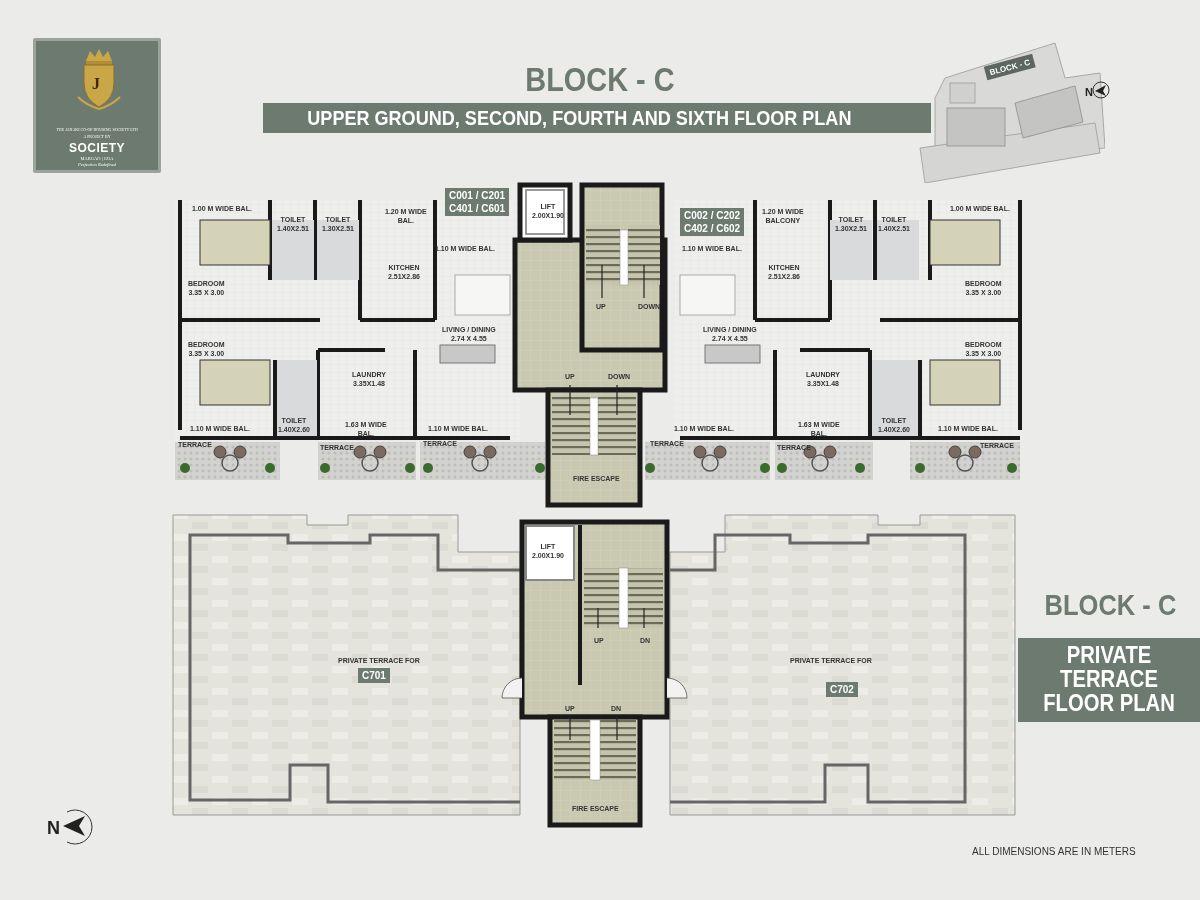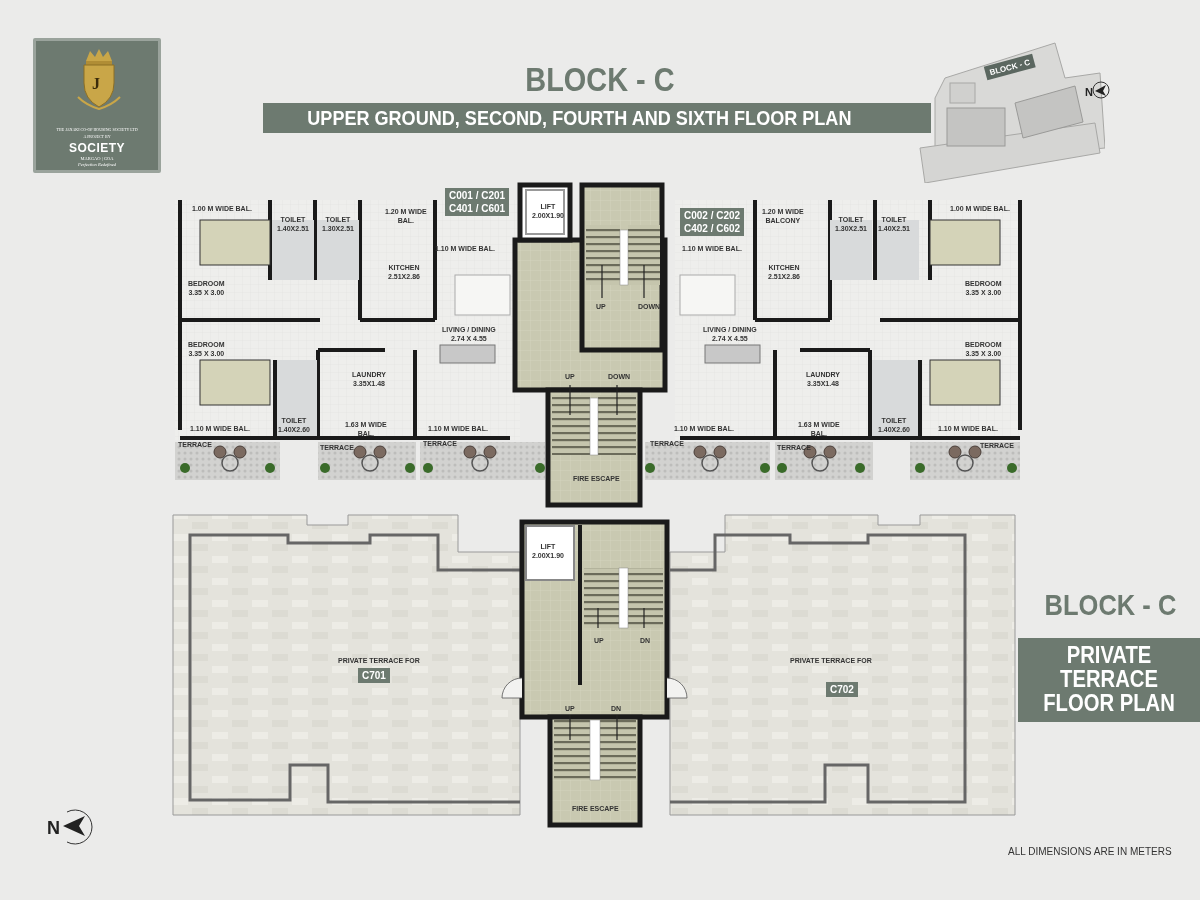--- a/index.html
+++ b/index.html
@@ -53,21 +53,21 @@
     font-size: 30px; color: #6d7a70; font-weight: bold;
   }
   .block-c-2 span { display: inline-block; transform: scaleX(0.85); }
   .private-box {
     left: 1018px; top: 638px; width: 182px; height: 84px; background: #6d7a70;
     color: #fff; text-align: center; font-weight: bold; font-size: 23px; line-height: 24px;
     padding-top: 5px;
   }
   .private-box div { transform: scaleX(0.88); }
 
-  .footnote { left: 1008px; top: 846px; font-size: 10px; color: #333; }
+  .footnote { left: 972px; top: 846px; font-size: 10px; color: #333; }
   .north { left: 45px; top: 804px; width: 56px; height: 44px; }
 </style>
 </head>
 <body>
 
 <div class="abs logo">
   <svg class="crest" viewBox="0 0 46 66">
     <path d="M10 14 L14 4 L19 10 L23 2 L27 10 L32 4 L36 14 Z" fill="#c9a648"></path>
     <rect x="10" y="14" width="26" height="4" fill="#b08d35"></rect>
     <path d="M8 18 H38 V36 Q38 52 23 60 Q8 52 8 36 Z" fill="#c9a648" stroke="#8c6e24" stroke-width="1"></path>

